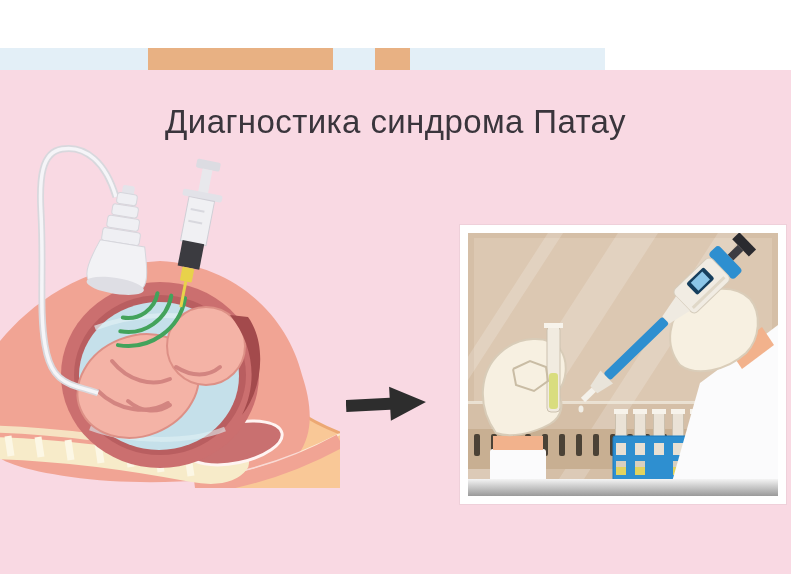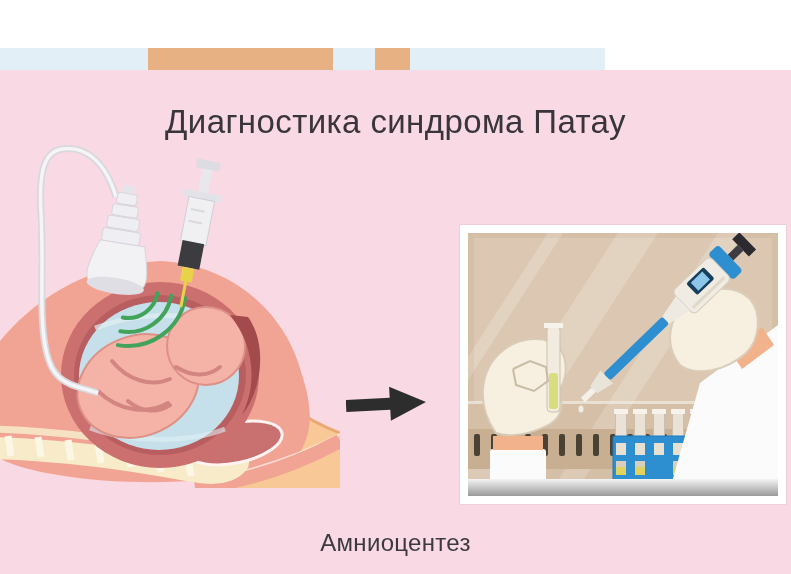--- a/index.html
+++ b/index.html
@@ -250,21 +250,20 @@
         <rect x="217" y="92" width="10" height="82" rx="3" fill="var(--rack-blue)"></rect>
         <polygon points="213,174 231,174 227,192 217,192" fill="#E9E4DA"></polygon>
         <rect x="219" y="192" width="6" height="15" fill="#F4F1EA"></rect>
       </g>
       <ellipse cx="113" cy="176" rx="2.5" ry="3.5" fill="#F1EEE6"></ellipse>
 
       <rect x="0" y="246" width="310" height="17" fill="url(#metalG)"></rect>
     </svg>
   </div>
 
-  <div class="caption">Амниоцентез</div>
 
   <div class="strip strip-bottom">
     <span class="seg blue" style="left:0;width:77px;"></span>
     <span class="seg orange" style="left:77px;width:183px;"></span>
     <span class="seg blue" style="left:260px;width:43px;"></span>
     <span class="seg orange" style="left:303px;width:37px;"></span>
     <span class="seg blue" style="left:340px;width:191px;"></span>
     <span class="seg white" style="left:531px;width:260px;"></span>
   </div>
 

